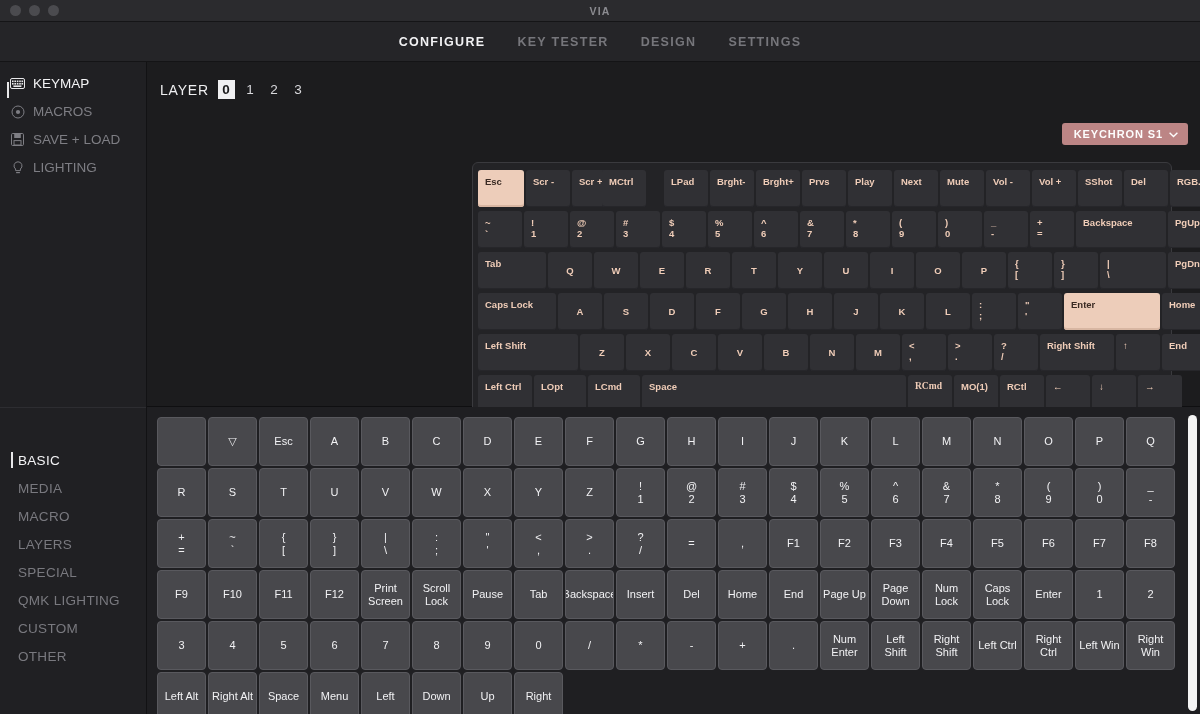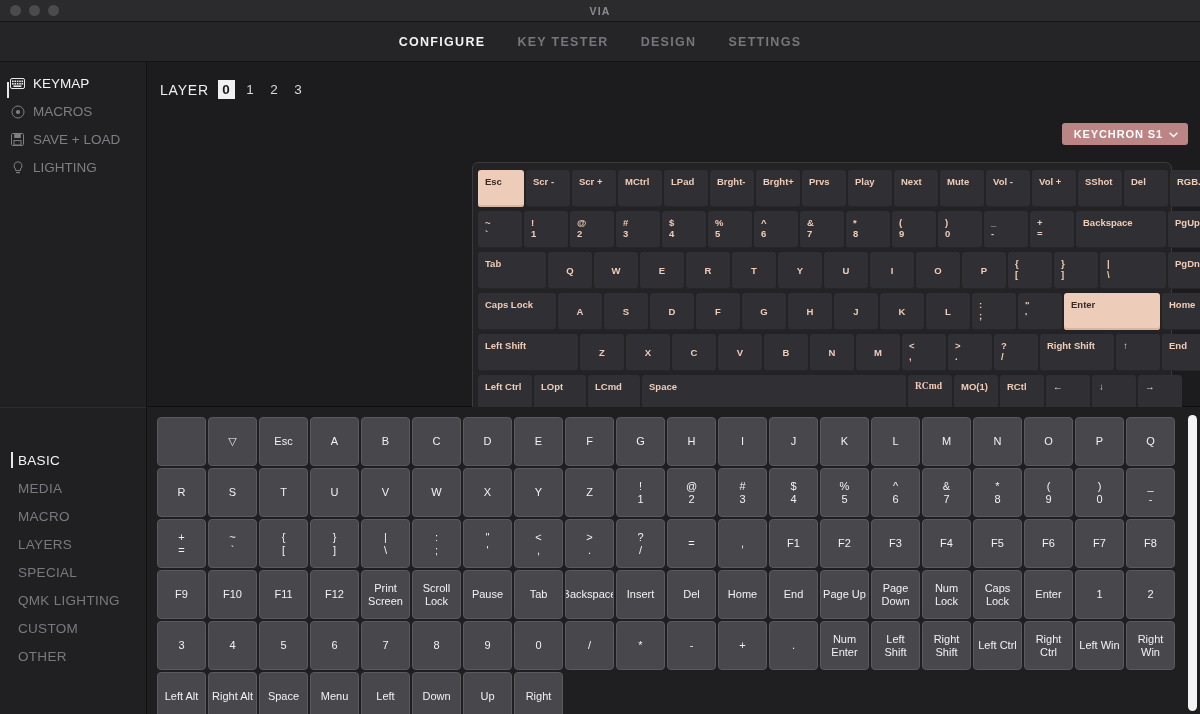--- a/index.html
+++ b/index.html
@@ -250,21 +250,21 @@
               <path d="M0.6 0.8 4.5 4.6 8.4 0.8" fill="none" stroke="currentColor" stroke-width="1.4"></path>
             </svg>
         </span>
       </div>
 
       <div id="kb-frame">
           <div class="kb-row">
             <div class="kbkey sel" style="left: 0px; width: 46px;">Esc</div>
             <div class="kbkey" style="left: 48px; width: 44px;">Scr -</div>
             <div class="kbkey" style="left: 94px; width: 44px;">Scr +</div>
-            <div class="kbkey" style="left: 140px; width: 44px;">MCtrl</div>
+            <div class="kbkey" style="left: 124px; width: 44px;">MCtrl</div>
             <div class="kbkey" style="left: 186px; width: 44px;">LPad</div>
             <div class="kbkey" style="left: 232px; width: 44px;">Brght-</div>
             <div class="kbkey" style="left: 278px; width: 44px;">Brght+</div>
             <div class="kbkey" style="left: 324px; width: 44px;">Prvs</div>
             <div class="kbkey" style="left: 370px; width: 44px;">Play</div>
             <div class="kbkey" style="left: 416px; width: 44px;">Next</div>
             <div class="kbkey" style="left: 462px; width: 44px;">Mute</div>
             <div class="kbkey" style="left: 508px; width: 44px;">Vol -</div>
             <div class="kbkey" style="left: 554px; width: 44px;">Vol +</div>
             <div class="kbkey" style="left: 600px; width: 44px;">SShot</div>

